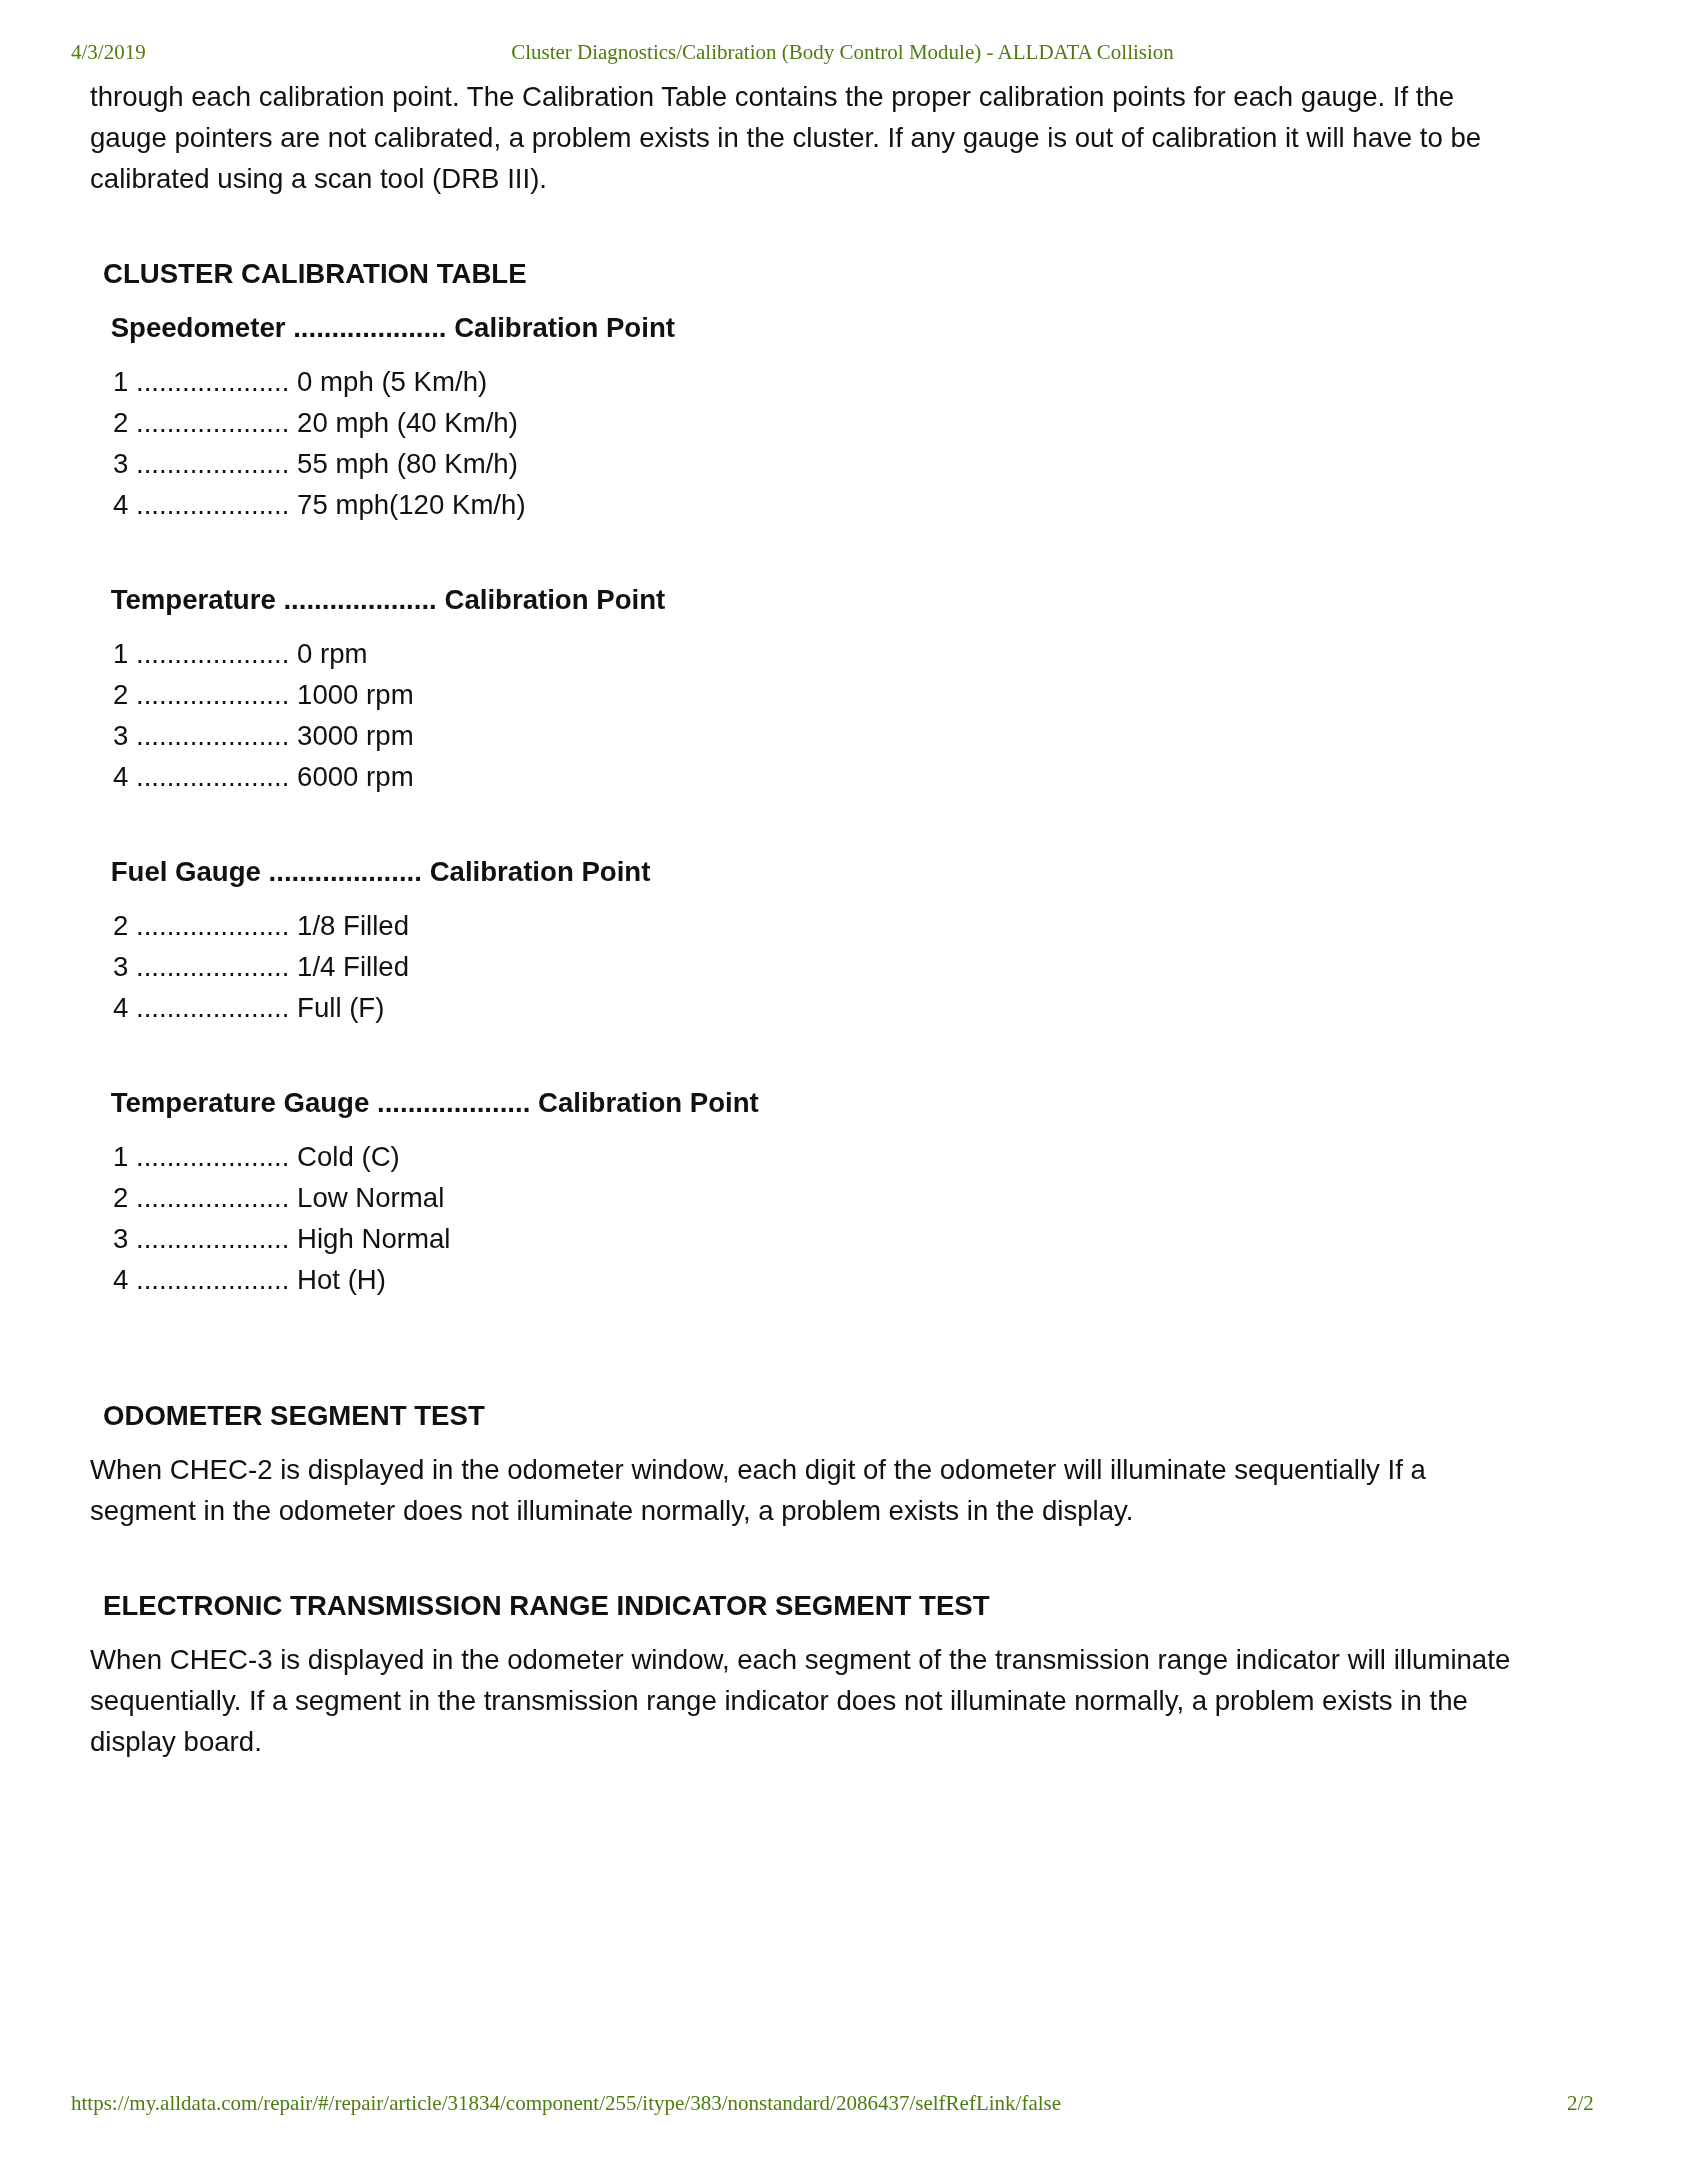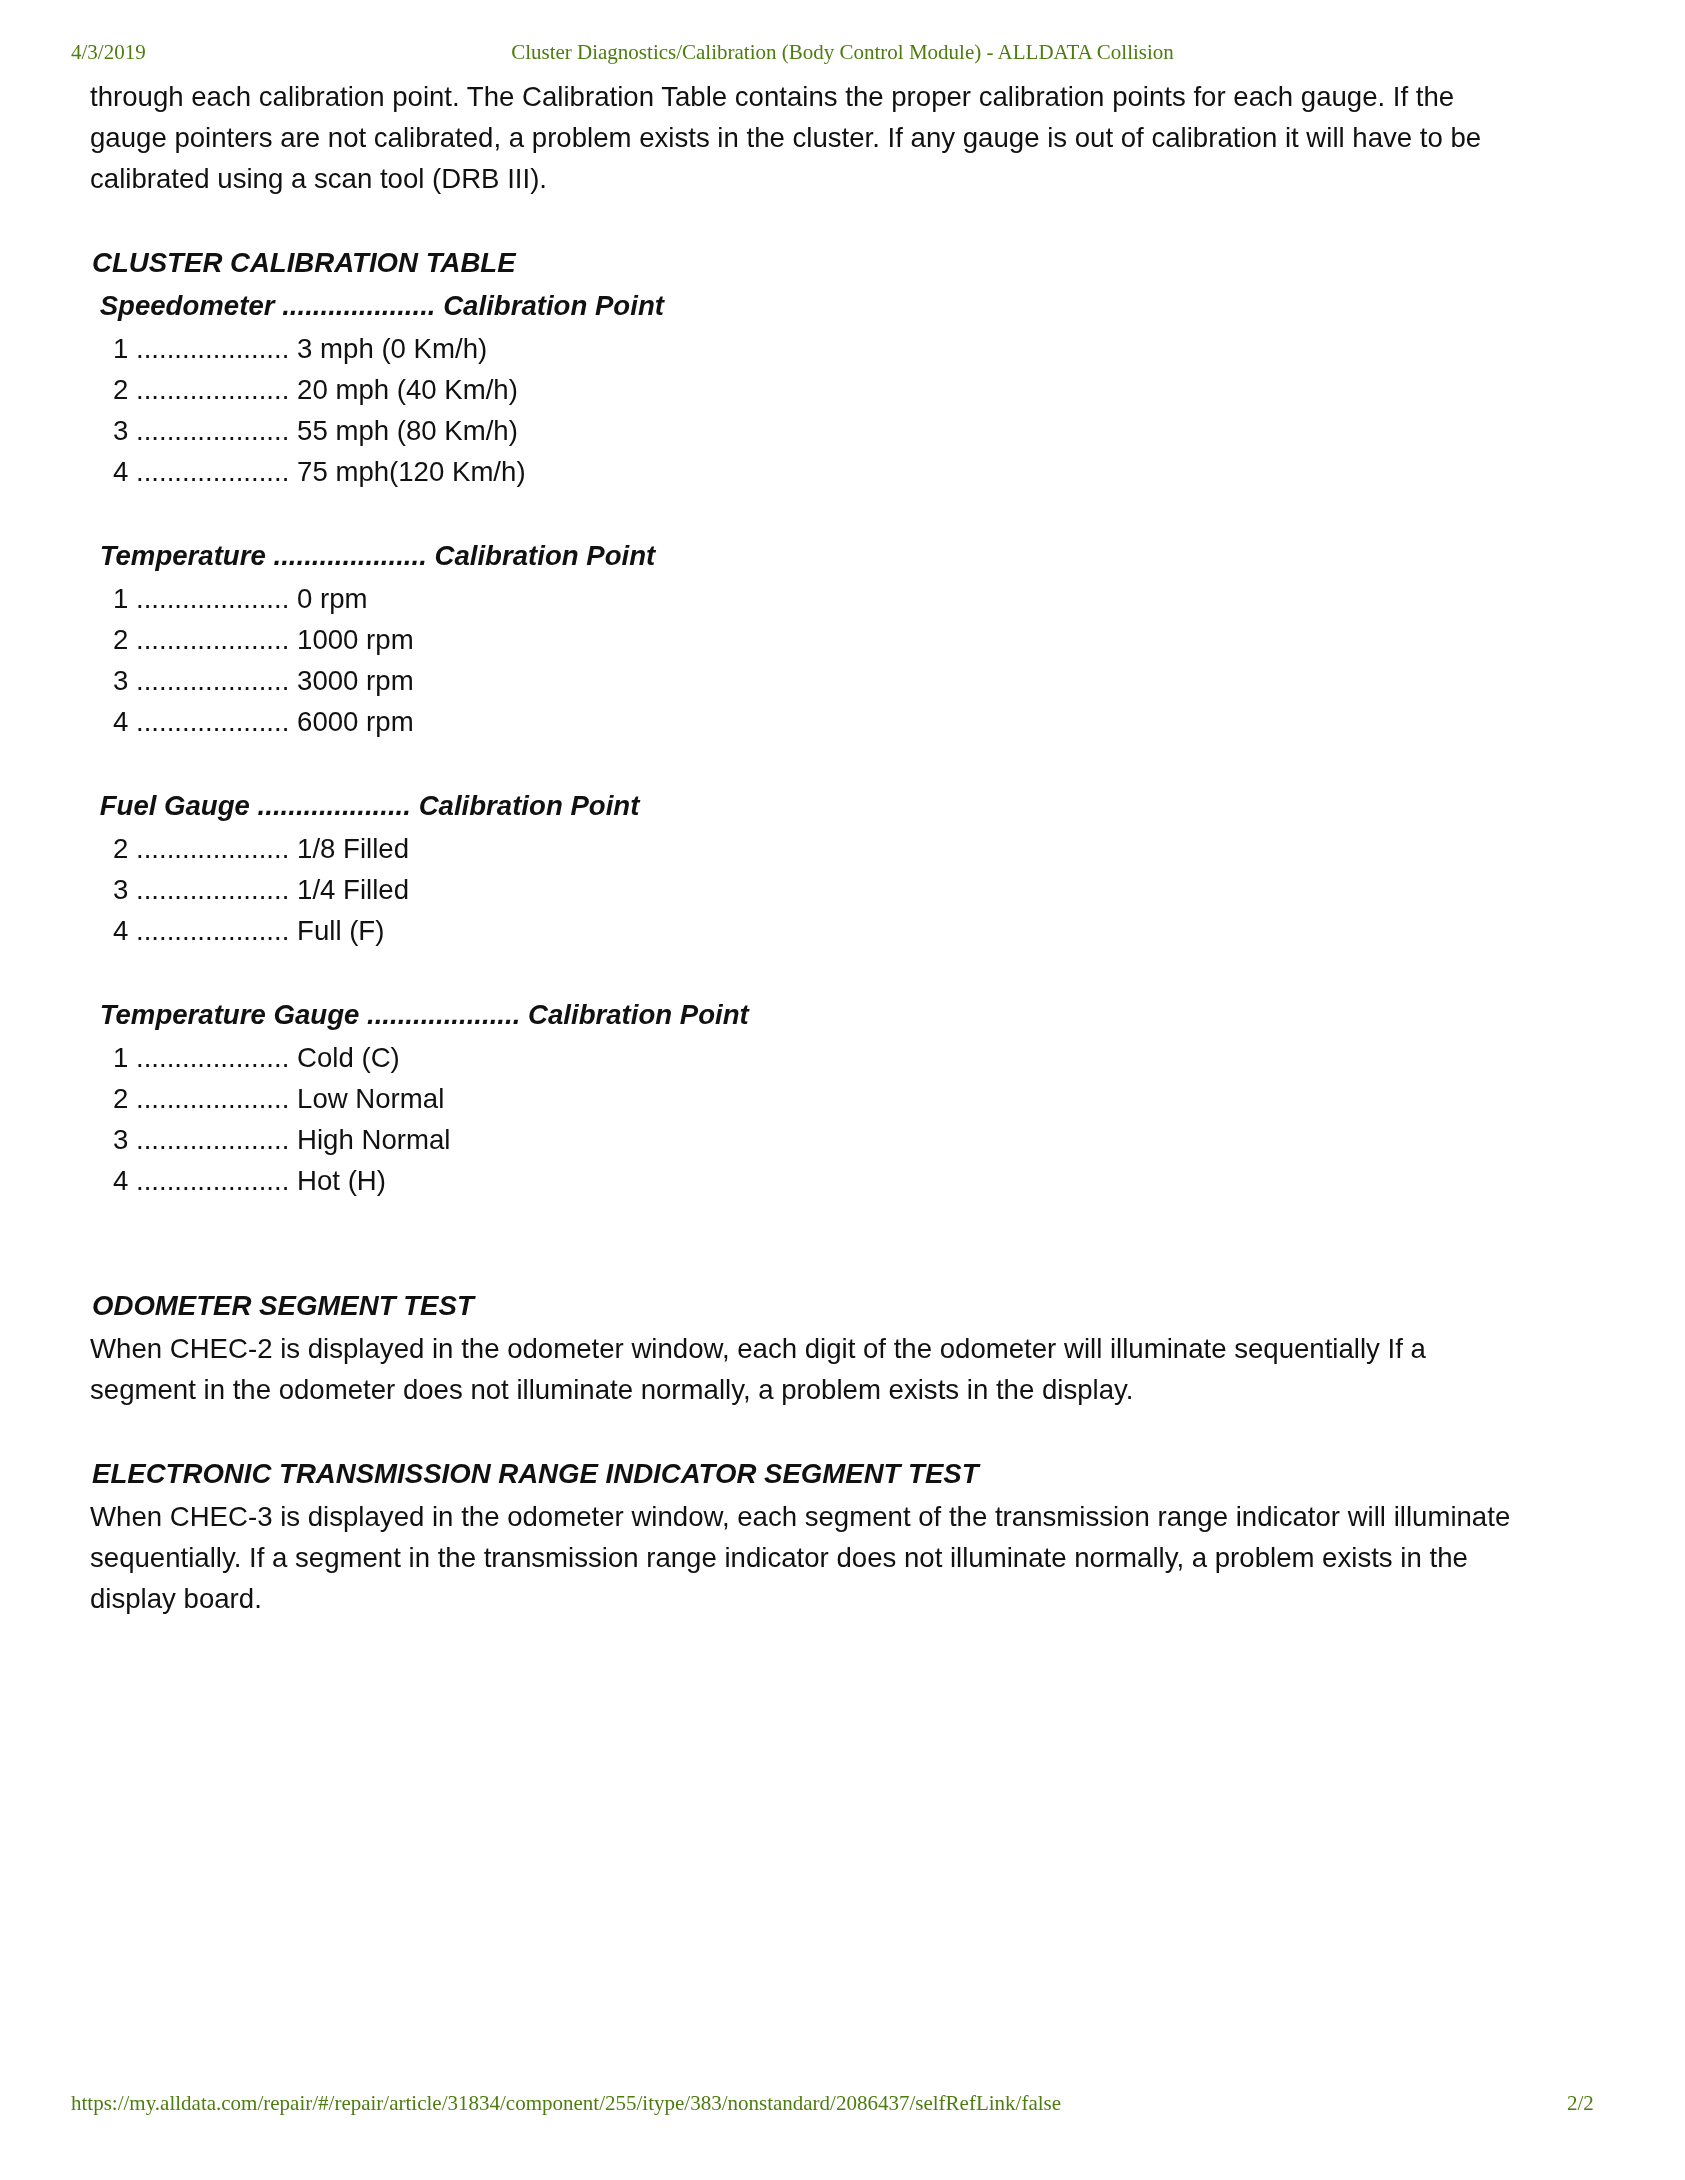--- a/index.html
+++ b/index.html
@@ -10,21 +10,21 @@
   }
   #hdr-date { left: 71px; top: 40px; }
   #hdr-title { left: 0; width: 1685px; top: 40px; text-align: center; }
   #ftr-url { left: 71px; top: 2091px; }
   #ftr-page { left: 1567px; top: 2091px; }
   .content {
     position: absolute; left: 90px; top: 76px; width: 1505px; height: 1807px; overflow: hidden;
     font-family: "Liberation Sans", sans-serif; font-size: 27.6px; line-height: 41px; color: #111111;
   }
   .blank { height: 41px; }
-  .h { font-weight: bold; margin: 2px; white-space: pre; font-style: italic; }
+  .h { font-weight: bold; margin: 13px; white-space: pre; }
   .row { white-space: pre; margin: 0; }
   .nowrap { white-space: nowrap; }
 </style>
 </head>
 <body>
 
 <div class="hdr" id="hdr-date">4/3/2019</div>
 <div class="hdr" id="hdr-title">Cluster Diagnostics/Calibration (Body Control Module) - ALLDATA Collision</div>
 
 <div class="content">
@@ -32,21 +32,21 @@
     <div class="row nowrap">through each calibration point. The Calibration Table contains the proper calibration points for each gauge. If the</div>
     <div class="row nowrap">gauge pointers are not calibrated, a problem exists in the cluster. If any gauge is out of calibration it will have to be</div>
     <div class="row nowrap">calibrated using a scan tool (DRB III).</div>
   </div>
   <div class="blank"></div>
 
   <div class="h">CLUSTER CALIBRATION TABLE</div>
   <div id="gauge-tables">
       <div>
         <div class="h"> <span>Speedometer</span> <span>....................</span> <span>Calibration Point</span></div>
-        <div class="row">   <span>1</span> <span>....................</span> <span>3 mph (0 Km/h)</span></div>
+        <div class="row">   <span>1</span> <span>....................</span> <span>0 mph (5 Km/h)</span></div>
         <div class="row">   <span>2</span> <span>....................</span> <span>20 mph (40 Km/h)</span></div>
         <div class="row">   <span>3</span> <span>....................</span> <span>55 mph (80 Km/h)</span></div>
         <div class="row">   <span>4</span> <span>....................</span> <span>75 mph(120 Km/h)</span></div>
       </div>
       <div class="blank"></div>
       <div>
         <div class="h"> <span>Temperature</span> <span>....................</span> <span>Calibration Point</span></div>
         <div class="row">   <span>1</span> <span>....................</span> <span>0 rpm</span></div>
         <div class="row">   <span>2</span> <span>....................</span> <span>1000 rpm</span></div>
         <div class="row">   <span>3</span> <span>....................</span> <span>3000 rpm</span></div>

